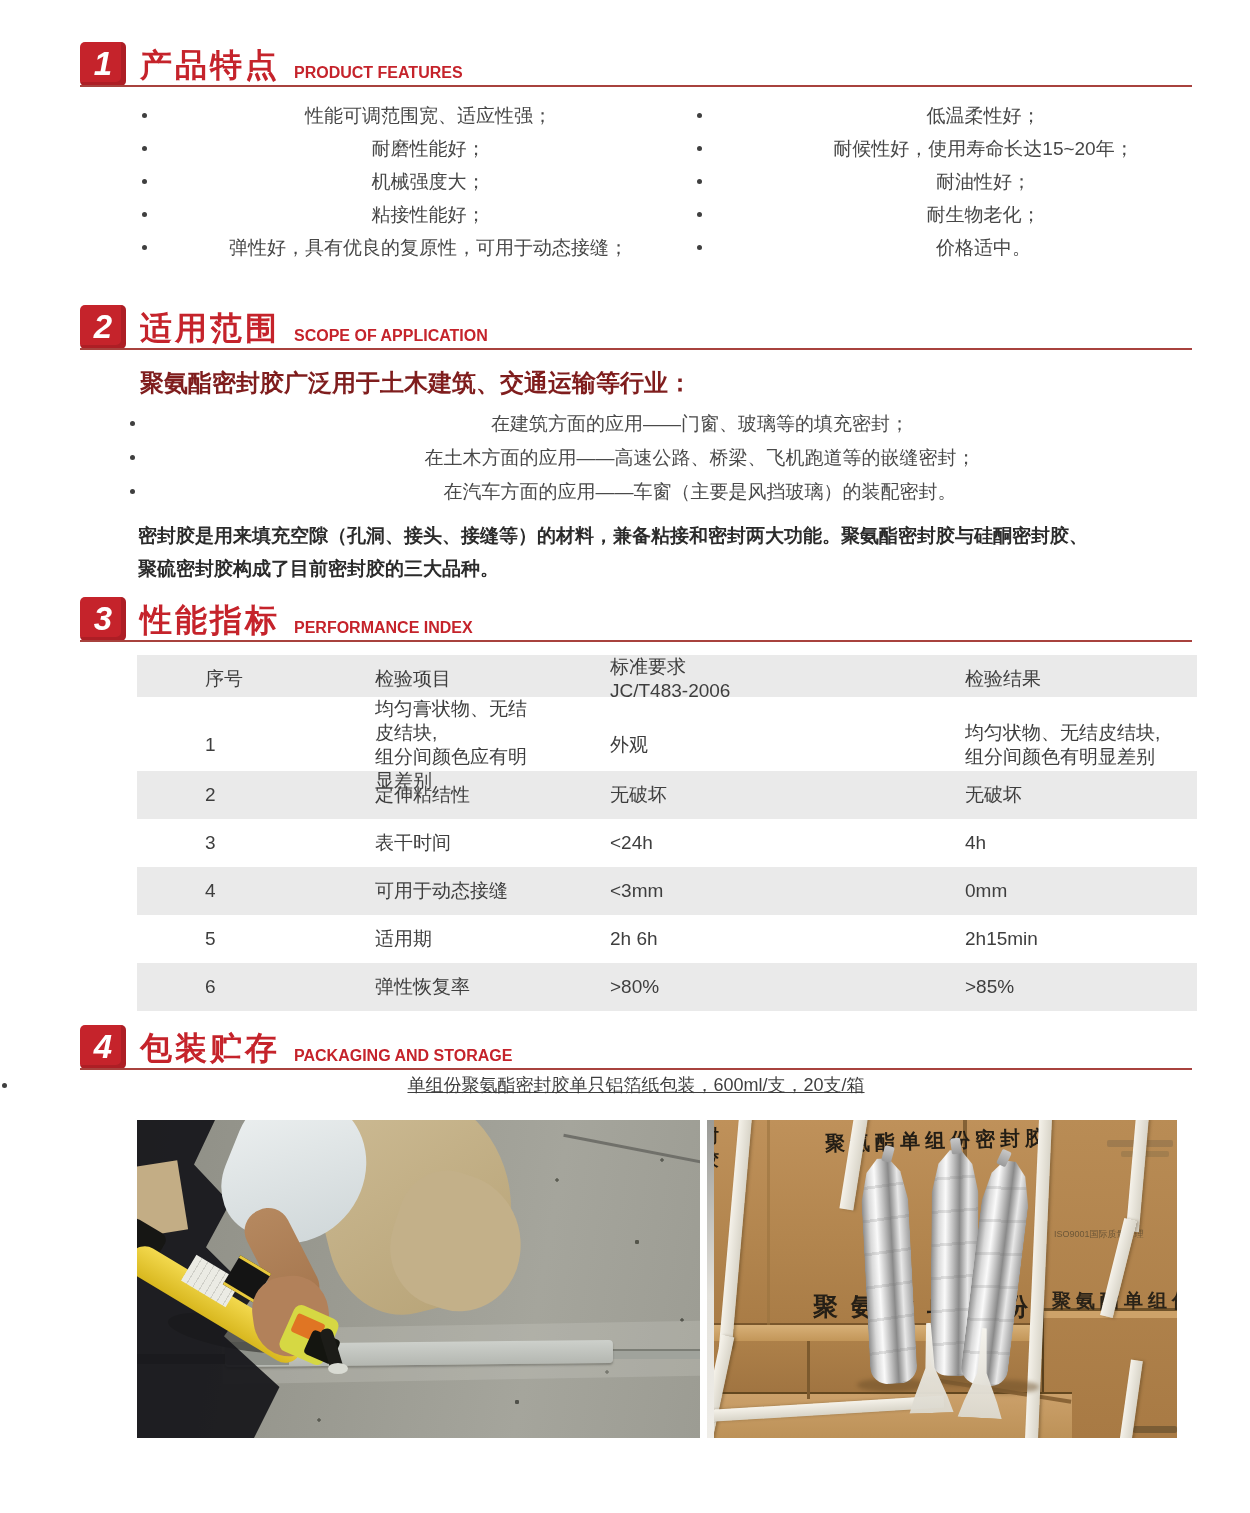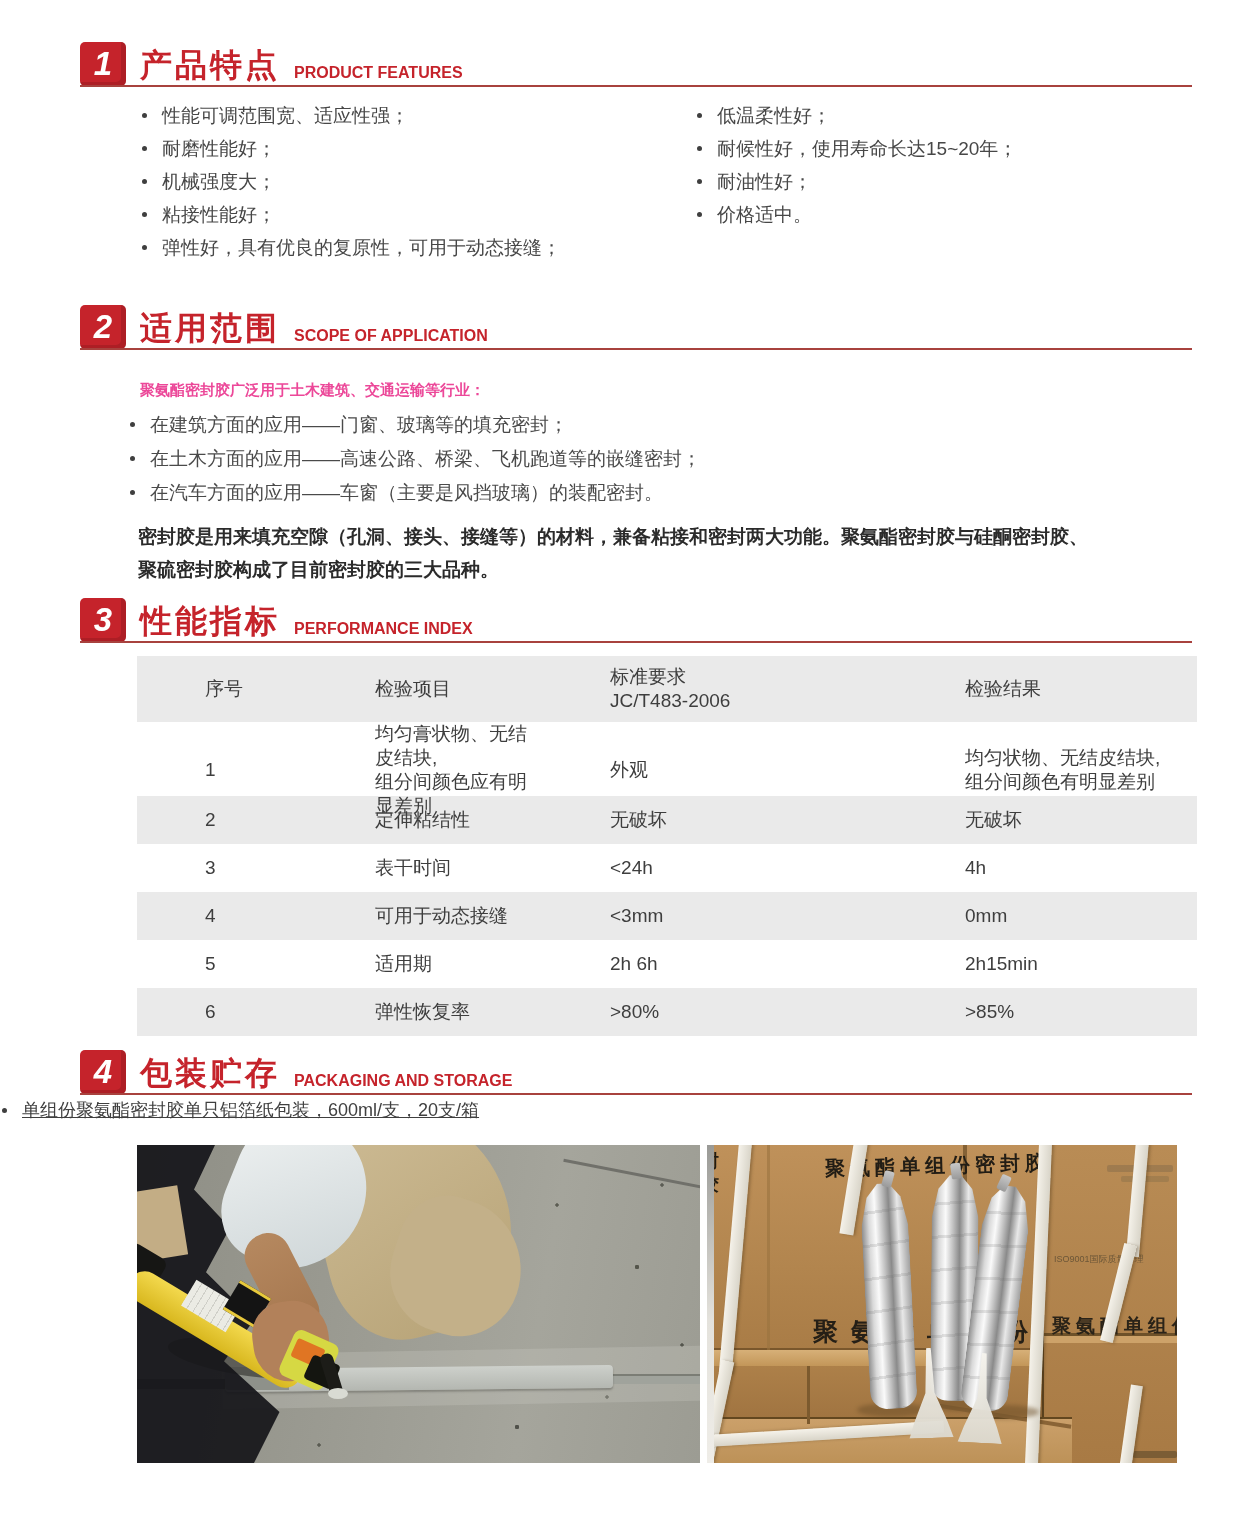--- a/index.html
+++ b/index.html
@@ -12,38 +12,38 @@
   .sec-head::after{content:"";position:absolute;left:0;right:0;bottom:-1px;height:2px;
                    background:#a8423e;}
   .badge{width:46px;height:44px;background:#c5232b;border-radius:5px;color:#fff;
          font-style:italic;font-weight:bold;font-size:33px;display:flex;align-items:center;
          justify-content:center;box-shadow:inset -5px -4px 0 rgba(0,0,0,.12);flex:0 0 auto;}
   .sec-title{font-size:32px;font-weight:bold;color:#c5232b;letter-spacing:3px;line-height:42px;}
   .sec-sub{font-size:16px;font-weight:bold;color:#c5232b;padding-bottom:4px;}
 
   
   ul.blist{list-style:none;margin:0;padding:0;}
-  ul.blist li{position:relative;padding-left:22px;font-size:19px;line-height:33px;color:#474747;}
+  ul.blist li{position:relative;padding-left:22px;font-size:19px;line-height:33px;color:#474747;text-align:center;}
   ul.blist li .dot{position:absolute;left:2px;top:14px;width:5px;height:5px;border-radius:50%;
                    background:#3f3f3f;}
   .features{display:grid;grid-template-columns:555px auto;margin:13px 0 0 140px;}
   .scope-wrap{margin-left:128px;}
-  .scope-lead{margin:32px 0 8px 12px;font-size:15px;font-weight:bold;color:#ec4899;}
+  .scope-lead{margin:18px 0 8px 12px;font-size:24px;font-weight:bold;color:#7f1d1d;}
   .scope-wrap ul.blist li{line-height:34px;color:#4a4a4a;}
   .scope-note{margin:10px 0 0 10px;font-size:19px;font-weight:bold;color:#2b2b2b;
               line-height:33px;white-space:pre-line;}
 
   
   .ptable{margin:14px 0 0 137px;width:1060px;}
   .trow{display:grid;grid-template-columns:170px 235px 355px 300px;}
   .trow.gray{background:#eaeaea;}
   .trow.white{background:#ffffff;}
   .tcell{padding-left:68px;display:flex;align-items:center;font-size:19px;color:#3e3e3e;
          white-space:pre-line;line-height:24px;}
-  .trow.head{height:66px;}
+  .trow.head{height:42px;}
   .trow.tall{height:74px;}
   .trow.std{height:48px;}
 
   .pack-bullet{margin:12px 0 0 140px;}
   .pack-bullet li{font-size:18px !important;color:#3f3f3f !important;text-decoration:underline;}
 
   
   .photos{display:flex;gap:7px;margin:18px 0 0 137px;}
   .photo{position:relative;overflow:hidden;flex:0 0 auto;}
   .photo *{position:absolute;}
@@ -173,20 +173,21 @@
       <li><span class="dot"></span><span>性能可调范围宽、适应性强；</span></li>
       <li><span class="dot"></span><span>耐磨性能好；</span></li>
       <li><span class="dot"></span><span>机械强度大；</span></li>
       <li><span class="dot"></span><span>粘接性能好；</span></li>
       <li><span class="dot"></span><span>弹性好，具有优良的复原性，可用于动态接缝；</span></li>
     </ul>
     <ul class="blist">
       <li><span class="dot"></span><span>低温柔性好；</span></li>
       <li><span class="dot"></span><span>耐候性好，使用寿命长达15~20年；</span></li>
       <li><span class="dot"></span><span>耐油性好；</span></li>
+      <li><span class="dot"></span><span>耐生物老化；</span></li>
       <li><span class="dot"></span><span>价格适中。</span></li>
     </ul>
   </div>
 
   <div class="sec-head" style="margin-top:41px;">
     <div class="badge">
         <span>2</span>
       </div>
     <div class="sec-title">适用范围</div>
     <div class="sec-sub">SCOPE OF APPLICATION</div>

